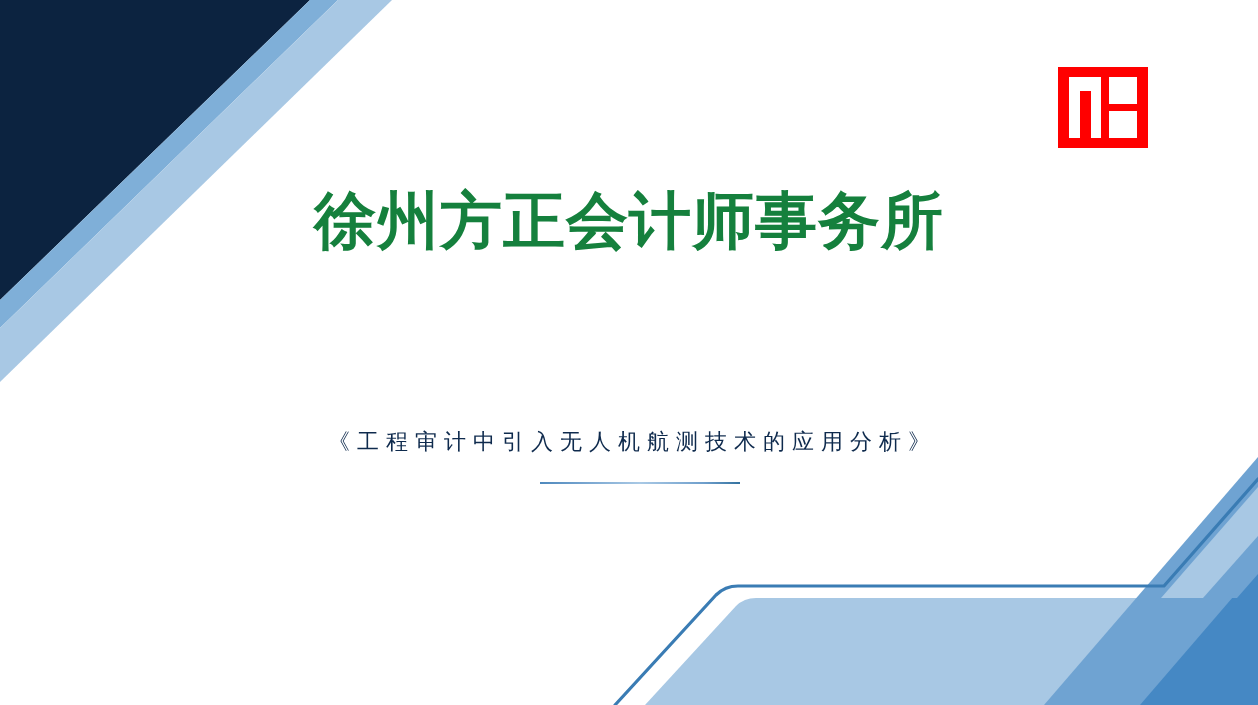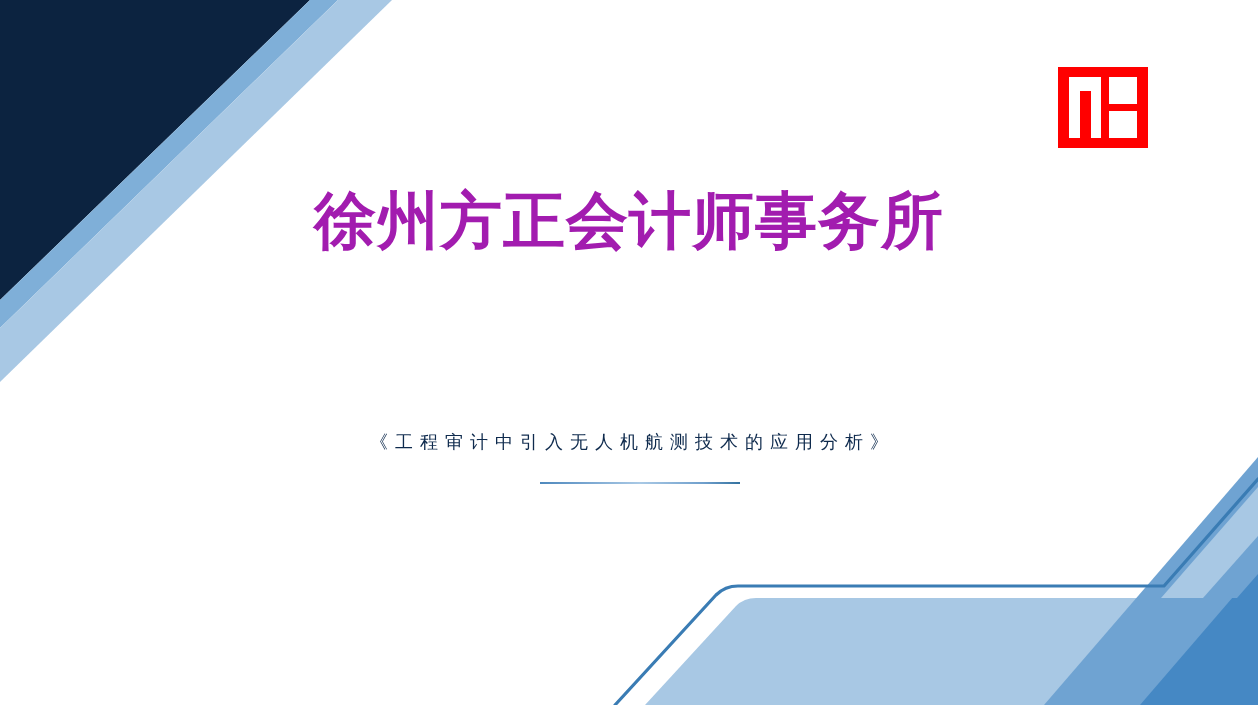--- a/index.html
+++ b/index.html
@@ -39,38 +39,38 @@
   
   #titleblock {
     position: absolute;
     left: 0;
     top: 182px;
     width: 1258px;
     text-align: center;
   }
   .title-line {
     display: block;
-    color: #a21caf;
+    color: #15803d;
     font-weight: bold;
     font-size: 62px;
     line-height: 78px;
     letter-spacing: 1px;
     white-space: nowrap;
   }
   .title-line.l2 {
     margin-top: 4px;
   }
   #subtitle {
     position: absolute;
     left: 0;
     top: 425px;
     width: 1258px;
     text-align: center;
     color: #0e2a4d;
-    font-size: 18px;
+    font-size: 22px;
     line-height: 34px;
     letter-spacing: 7px;
     text-indent: 7px;
     font-weight: normal;
     white-space: nowrap;
   }
   #divider {
     position: absolute;
     left: 540px;
     top: 482px;

